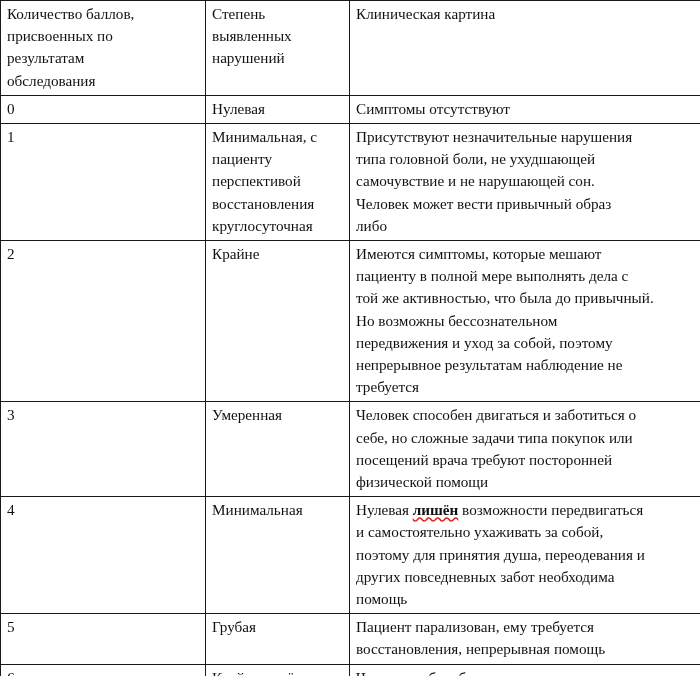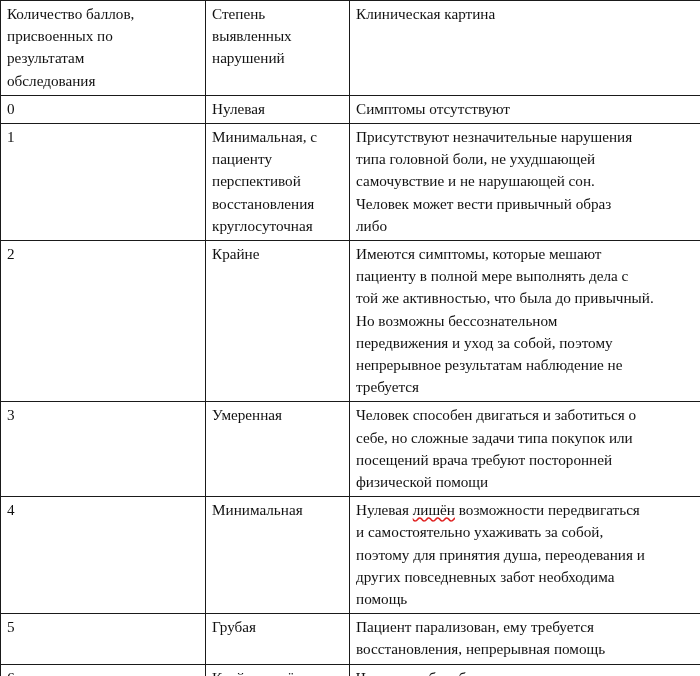--- a/index.html
+++ b/index.html
@@ -59,20 +59,21 @@
 
   .cell-line { display: block; white-space: pre-wrap; }
 
   
   .misspell {
     text-decoration: underline;
     text-decoration-color: #e02020;
     text-decoration-style: wavy;
     text-decoration-skip-ink: none;
     text-underline-offset: 1px;
+    font-weight: bold;
   }
 
   
   tr.row-clipped > td { border-bottom: none; }
 </style>
 </head>
 <body>
 
 <div class="sheet">
 

